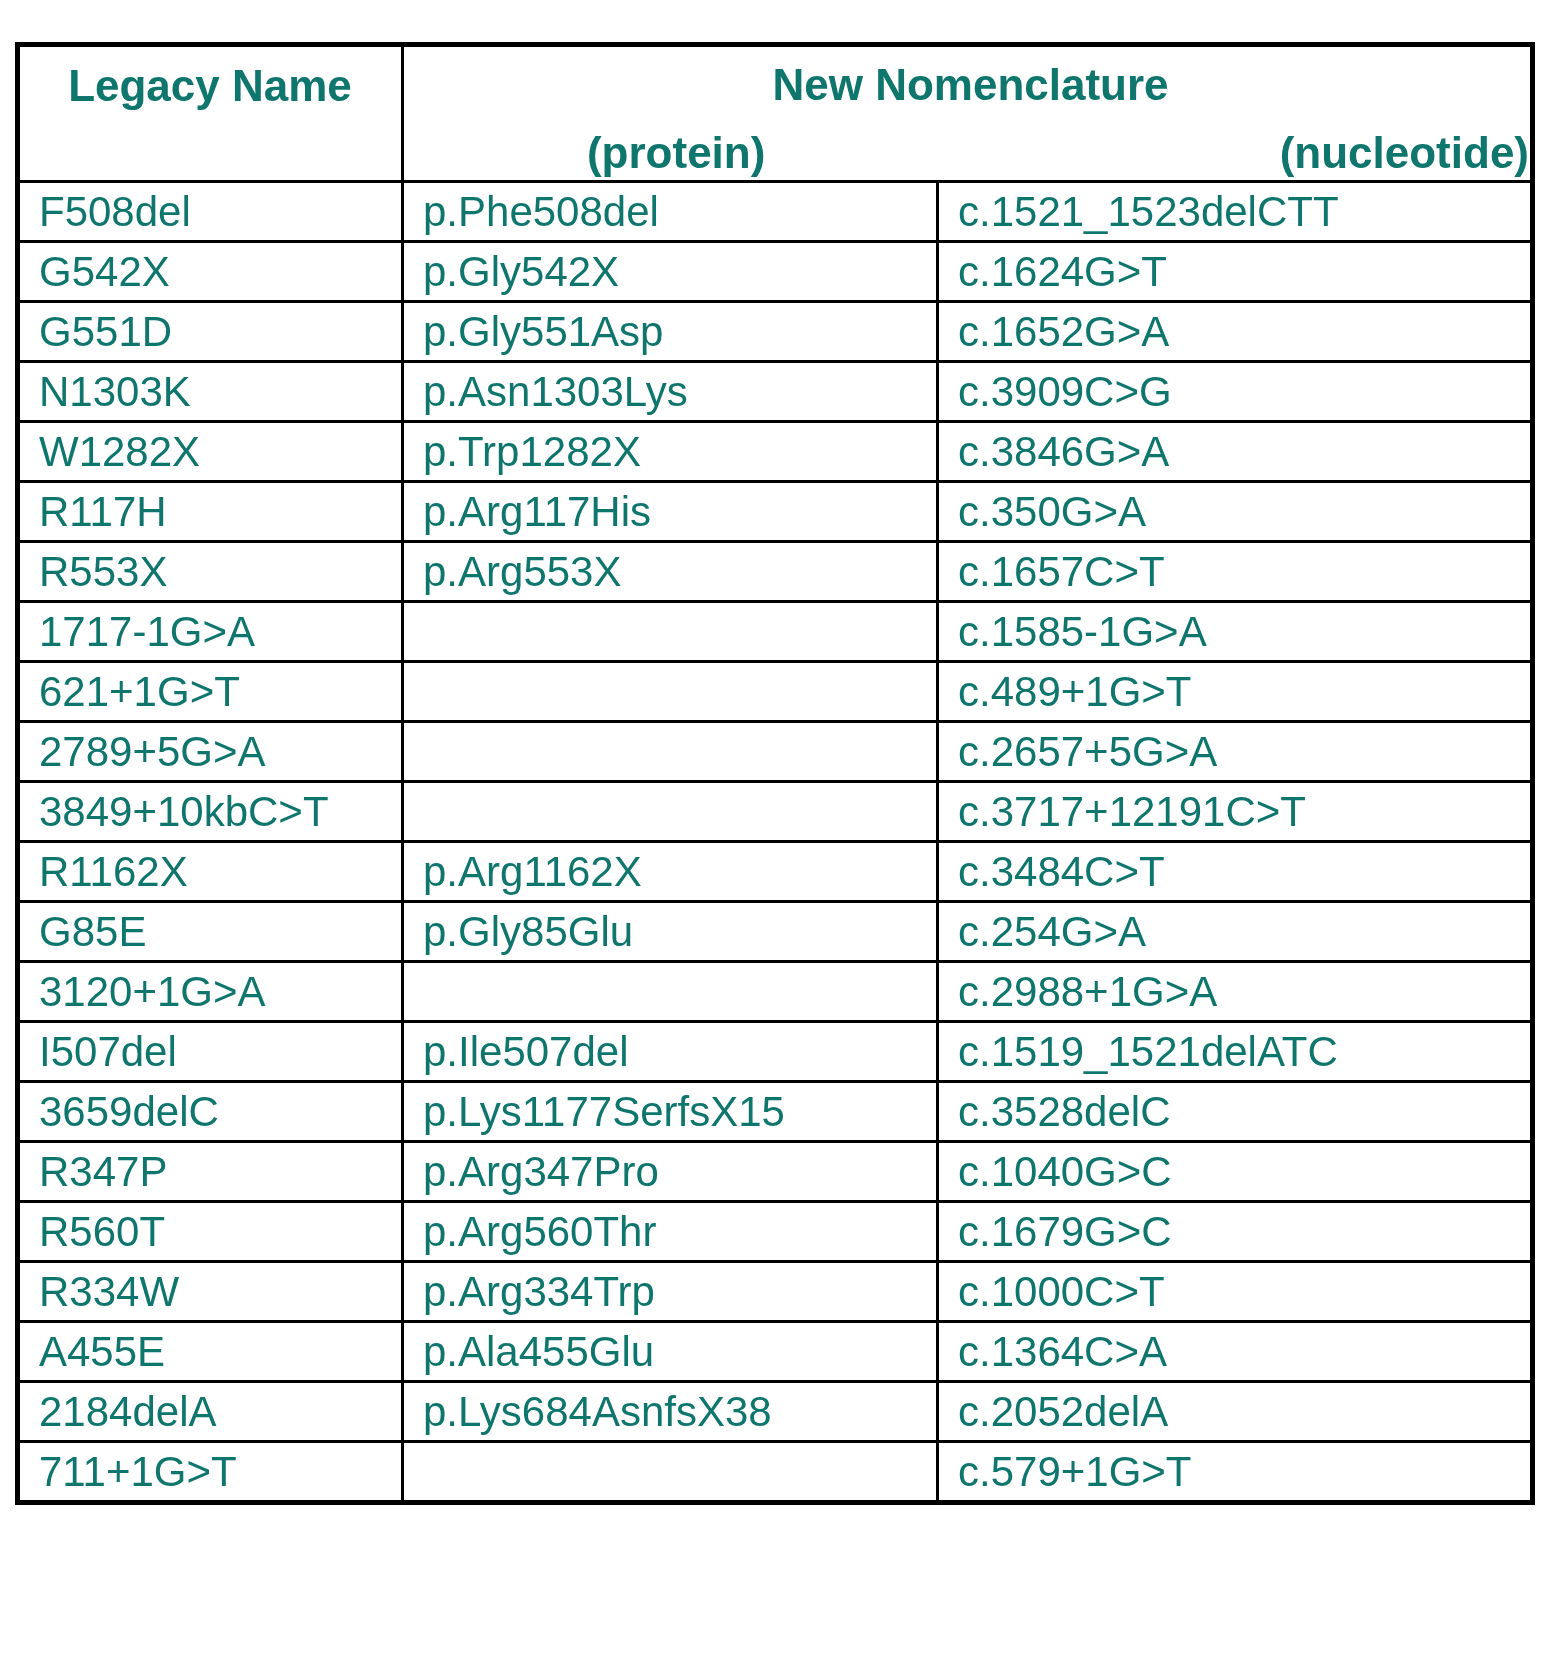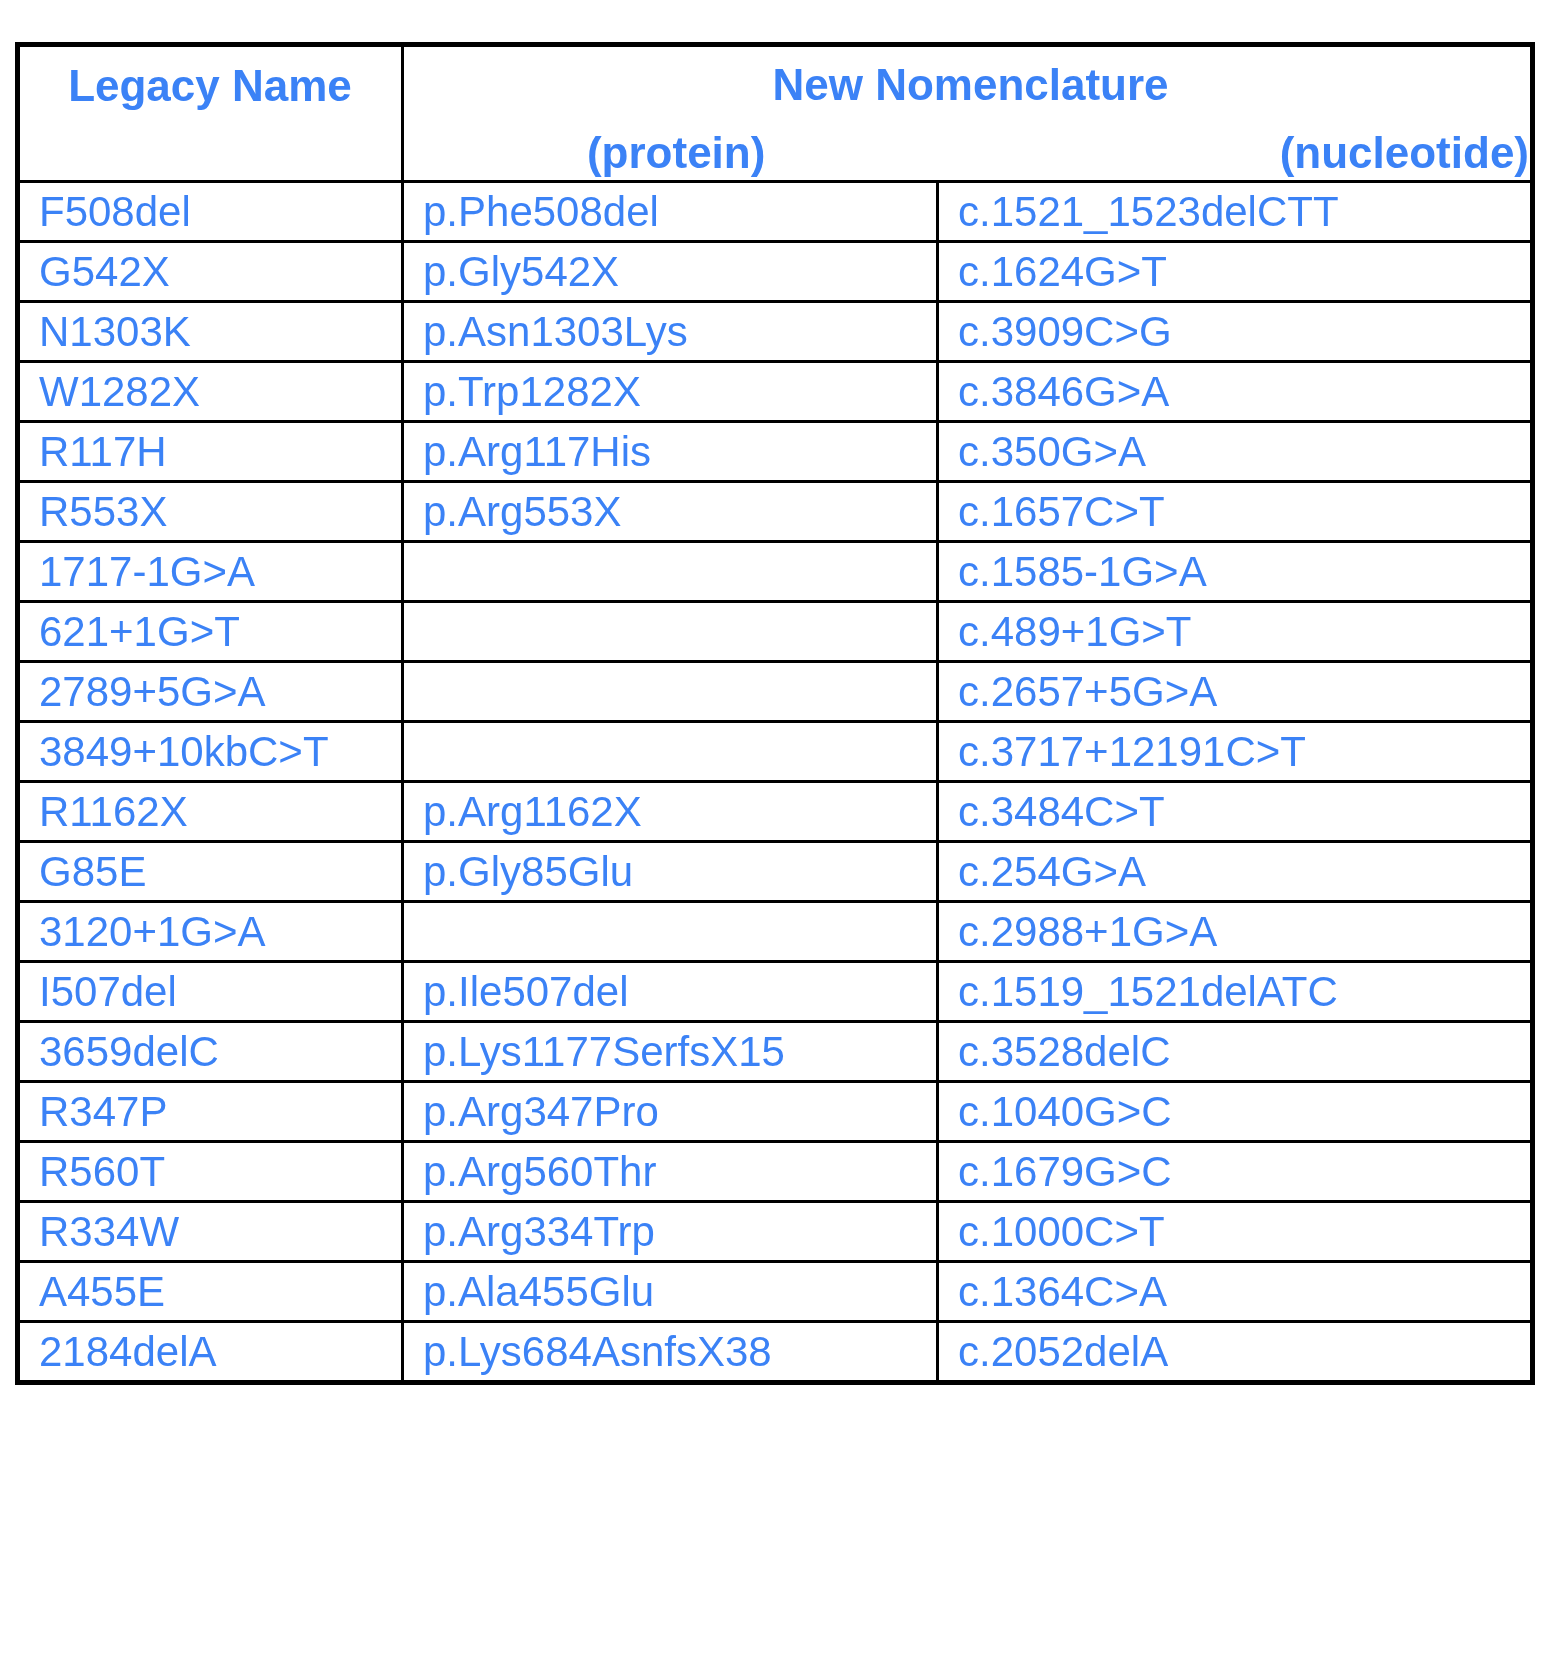--- a/index.html
+++ b/index.html
@@ -16,21 +16,21 @@
   }
   table.nomenclature {
     position: absolute;
     left: 15px;
     top: 42px;
     width: 1515px;
     border-collapse: collapse;
     table-layout: fixed;
     font-family: "Liberation Sans", "DejaVu Sans", sans-serif;
     font-size: 42px;
-    color: #3b82f6;
+    color: #0f766e;
     background: #ffffff;
   }
   table.nomenclature {
     border: 5px solid #000000;
   }
   table.nomenclature th,
   table.nomenclature td {
     border: 3px solid #000000;
     overflow: hidden;
     white-space: nowrap;
@@ -102,20 +102,25 @@
           <td>F508del</td>
           <td>p.Phe508del</td>
           <td>c.1521_1523delCTT</td>
         </tr>
         <tr>
           <td>G542X</td>
           <td>p.Gly542X</td>
           <td>c.1624G&gt;T</td>
         </tr>
         <tr>
+          <td>G551D</td>
+          <td>p.Gly551Asp</td>
+          <td>c.1652G&gt;A</td>
+        </tr>
+        <tr>
           <td>N1303K</td>
           <td>p.Asn1303Lys</td>
           <td>c.3909C&gt;G</td>
         </tr>
         <tr>
           <td>W1282X</td>
           <td>p.Trp1282X</td>
           <td>c.3846G&gt;A</td>
         </tr>
         <tr>
@@ -190,16 +195,21 @@
         </tr>
         <tr>
           <td>A455E</td>
           <td>p.Ala455Glu</td>
           <td>c.1364C&gt;A</td>
         </tr>
         <tr>
           <td>2184delA</td>
           <td>p.Lys684AsnfsX38</td>
           <td>c.2052delA</td>
+        </tr>
+        <tr>
+          <td>711+1G&gt;T</td>
+          <td></td>
+          <td>c.579+1G&gt;T</td>
         </tr>
       </tbody>
   </table>
 </div>
 
 </body></html>

